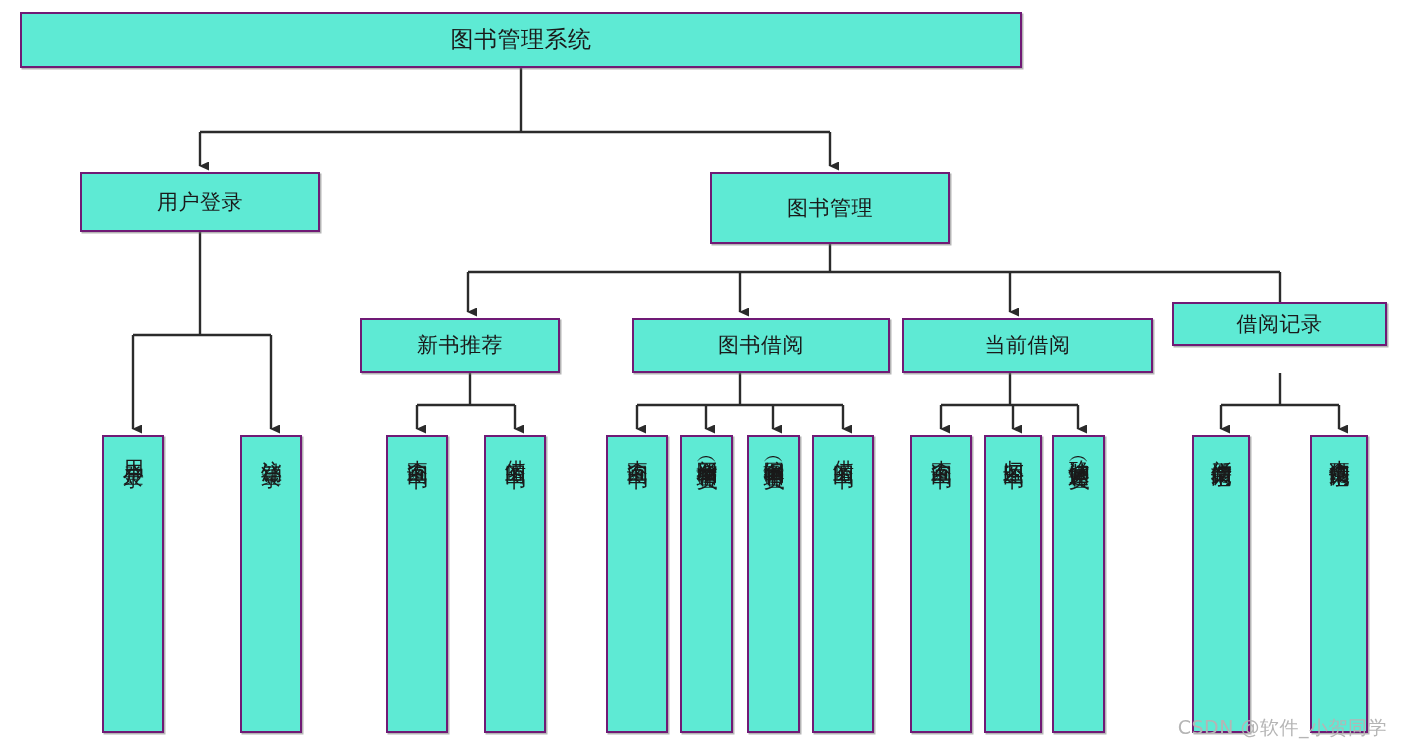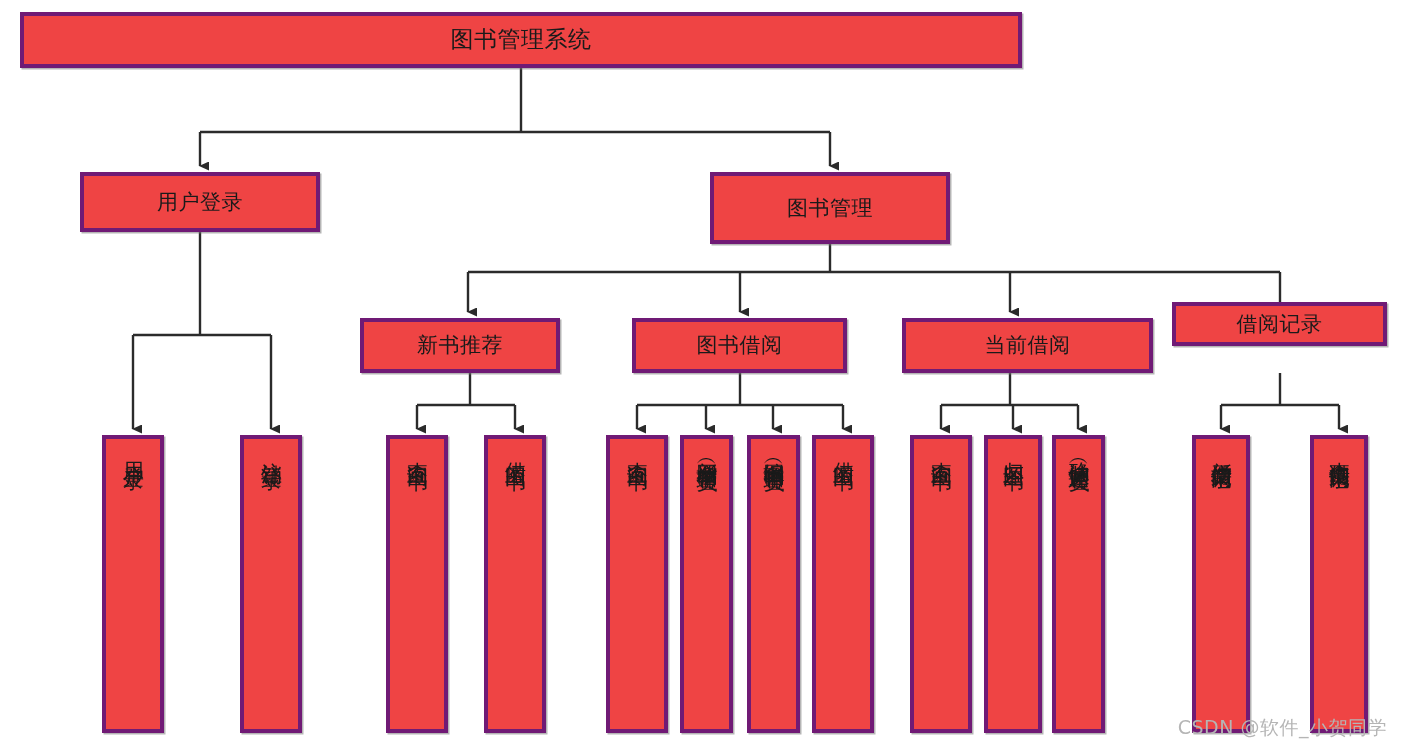--- a/index.html
+++ b/index.html
@@ -21,22 +21,22 @@
   #edge-layer {
     position: absolute;
     left: 0;
     top: 0;
     width: 1405px;
     height: 747px;
   }
   .node {
     position: absolute;
     box-sizing: border-box;
-    background: #ef4444;
-    border: 4px solid #701a75;
+    background: #5eead4;
+    border: 2px solid #701a75;
     box-shadow: 1.5px 1.5px 0 rgba(120,120,120,0.55);
     display: flex;
     align-items: center;
     justify-content: center;
     color: #1a1a1a;
     z-index: 3;
   }
   .node-label {
     display: block;
     text-align: center;
@@ -144,21 +144,21 @@
   <div class="node level1" style="left:80px; top:172px; width:240px; height:60px;">
     <span class="node-label">用户登录</span>
   </div>
   <div class="node level1" style="left:710px; top:172px; width:240px; height:72px;">
     <span class="node-label">图书管理</span>
   </div>
 
   <div class="node level2" style="left:360px; top:318px; width:200px; height:55px;">
     <span class="node-label">新书推荐</span>
   </div>
-  <div class="node level2" style="left:632px; top:318px; width:215px; height:55px;">
+  <div class="node level2" style="left:632px; top:318px; width:258px; height:55px;">
     <span class="node-label">图书借阅</span>
   </div>
   <div class="node level2" style="left:902px; top:318px; width:251px; height:55px;">
     <span class="node-label">当前借阅</span>
   </div>
   <div class="node level2" style="left:1172px; top:302px; width:215px; height:44px;">
     <span class="node-label">借阅记录</span>
   </div>
 
   <div class="node leaf" style="left:102px; top:435px; width:62px; height:298px;">

